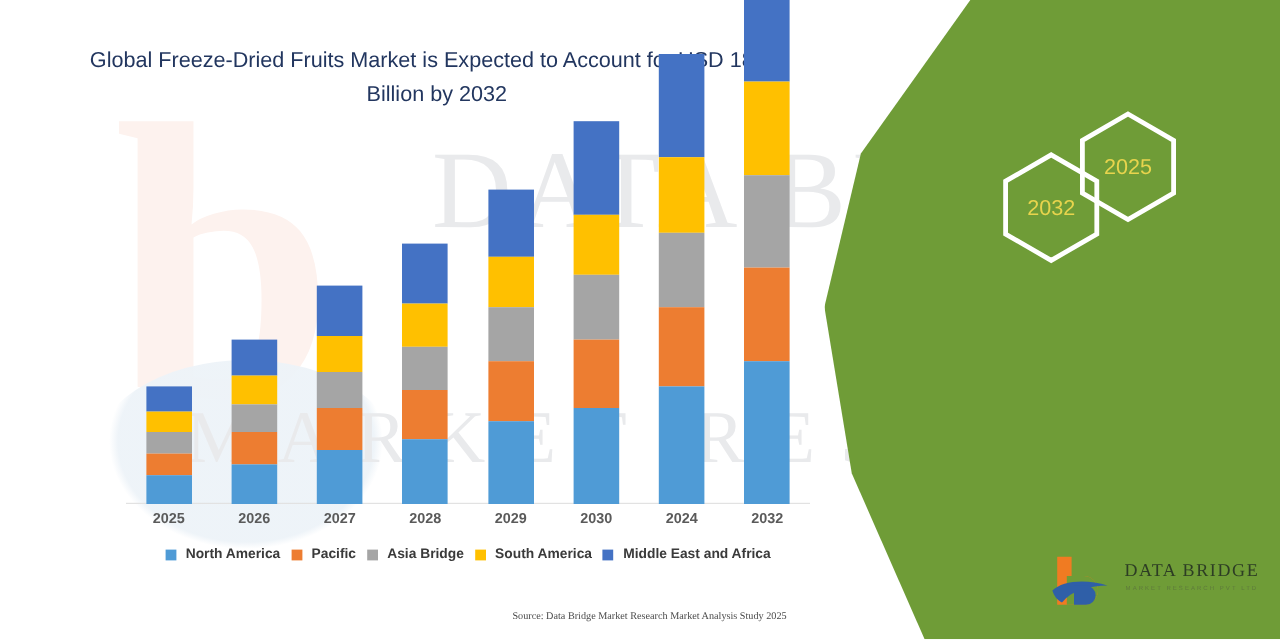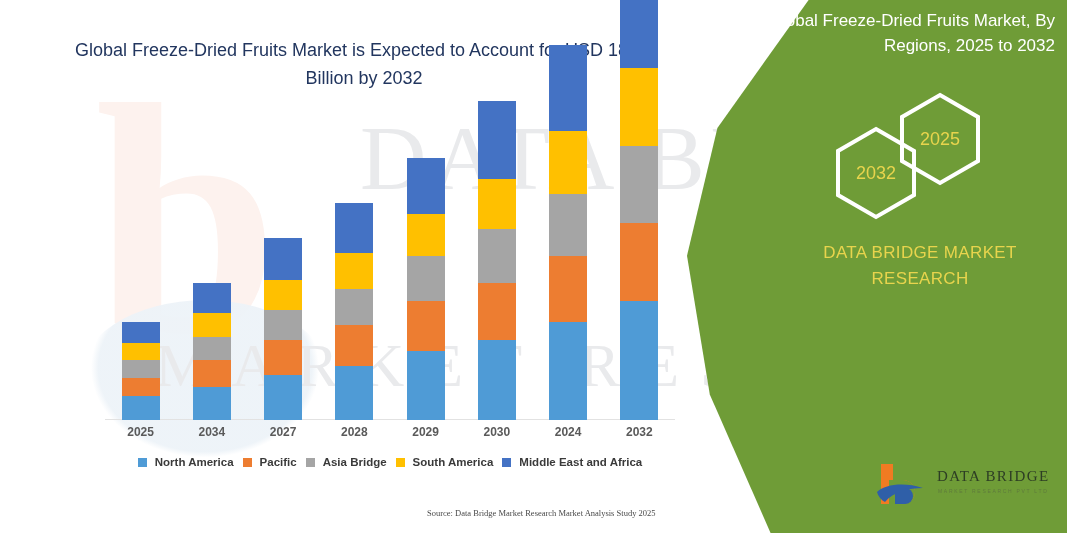--- a/index.html
+++ b/index.html
@@ -195,21 +195,21 @@
           <div class="seg" style="background: rgb(68, 114, 196); height: 101.32px;"></div>
           <div class="seg" style="background: rgb(255, 192, 0); height: 77.48px;"></div>
           <div class="seg" style="background: rgb(165, 165, 165); height: 77.48px;"></div>
           <div class="seg" style="background: rgb(237, 125, 49); height: 77.48px;"></div>
           <div class="seg" style="background: rgb(79, 155, 214); height: 119.2px;"></div>
         </div>
       </div>
   </div>
   <div class="x-labels" id="x-labels">
       <div class="x-label" style="left: 5.625px;">2025</div>
-      <div class="x-label" style="left: 76.875px;">2034</div>
+      <div class="x-label" style="left: 76.875px;">2026</div>
       <div class="x-label" style="left: 148.125px;">2027</div>
       <div class="x-label" style="left: 219.375px;">2028</div>
       <div class="x-label" style="left: 290.625px;">2029</div>
       <div class="x-label" style="left: 361.875px; text-align: center;">2030</div>
       <div class="x-label" style="left: 433.125px;">2024</div>
       <div class="x-label" style="left: 504.375px;">2032</div>
     </div>
 
   <div class="legend" id="legend">
       <div class="legend-item">
@@ -233,38 +233,36 @@
         <span class="legend-label">Middle East and Africa</span>
       </div>
     </div>
 
   <div class="footer">
     <div class="footer-right">Source: Data Bridge Market Research  Market Analysis Study 2025</div>
   </div>
 
   <div class="green-panel"></div>
 
-  <div class="panel-title">Global Freeze-Dried Fruits Market, By Regions, 2025 to 2032</div>
 
   <div class="hex-wrap">
     <div class="hex hex-2032">
       <svg viewBox="0 0 84 94">
         <polygon points="42,3 80,25 80,69 42,91 4,69 4,25" fill="none" stroke="#ffffff" stroke-width="4"></polygon>
       </svg>
       <span>2032</span>
     </div>
     <div class="hex hex-2025">
       <svg viewBox="0 0 84 94">
         <polygon points="42,3 80,25 80,69 42,91 4,69 4,25" fill="none" stroke="#ffffff" stroke-width="4"></polygon>
       </svg>
       <span>2025</span>
     </div>
   </div>
 
-  <div class="brand-text">DATA BRIDGE MARKET RESEARCH</div>
 
   <div class="logo">
     <svg class="logo-mark" viewBox="0 0 56 46">
       <path d="M6 2 h12 v16 h10 a12 12 0 0 1 0 24 h-22 z" fill="#f07b22"></path>
       <path d="M14 18 h14 a12 12 0 0 1 0 24 h-14 z" fill="#6f9c37"></path>
       <path d="M2 30 C10 22 30 20 48 26 C34 26 18 30 10 40 C6 38 3 34 2 30 Z" fill="#2f5fa8"></path>
       <path d="M20 26 h10 a8 8 0 0 1 0 16 h-10 z" fill="#2f5fa8"></path>
     </svg>
     <div class="logo-name">DATA BRIDGE</div>
     <div class="logo-sub">MARKET RESEARCH PVT LTD</div>

